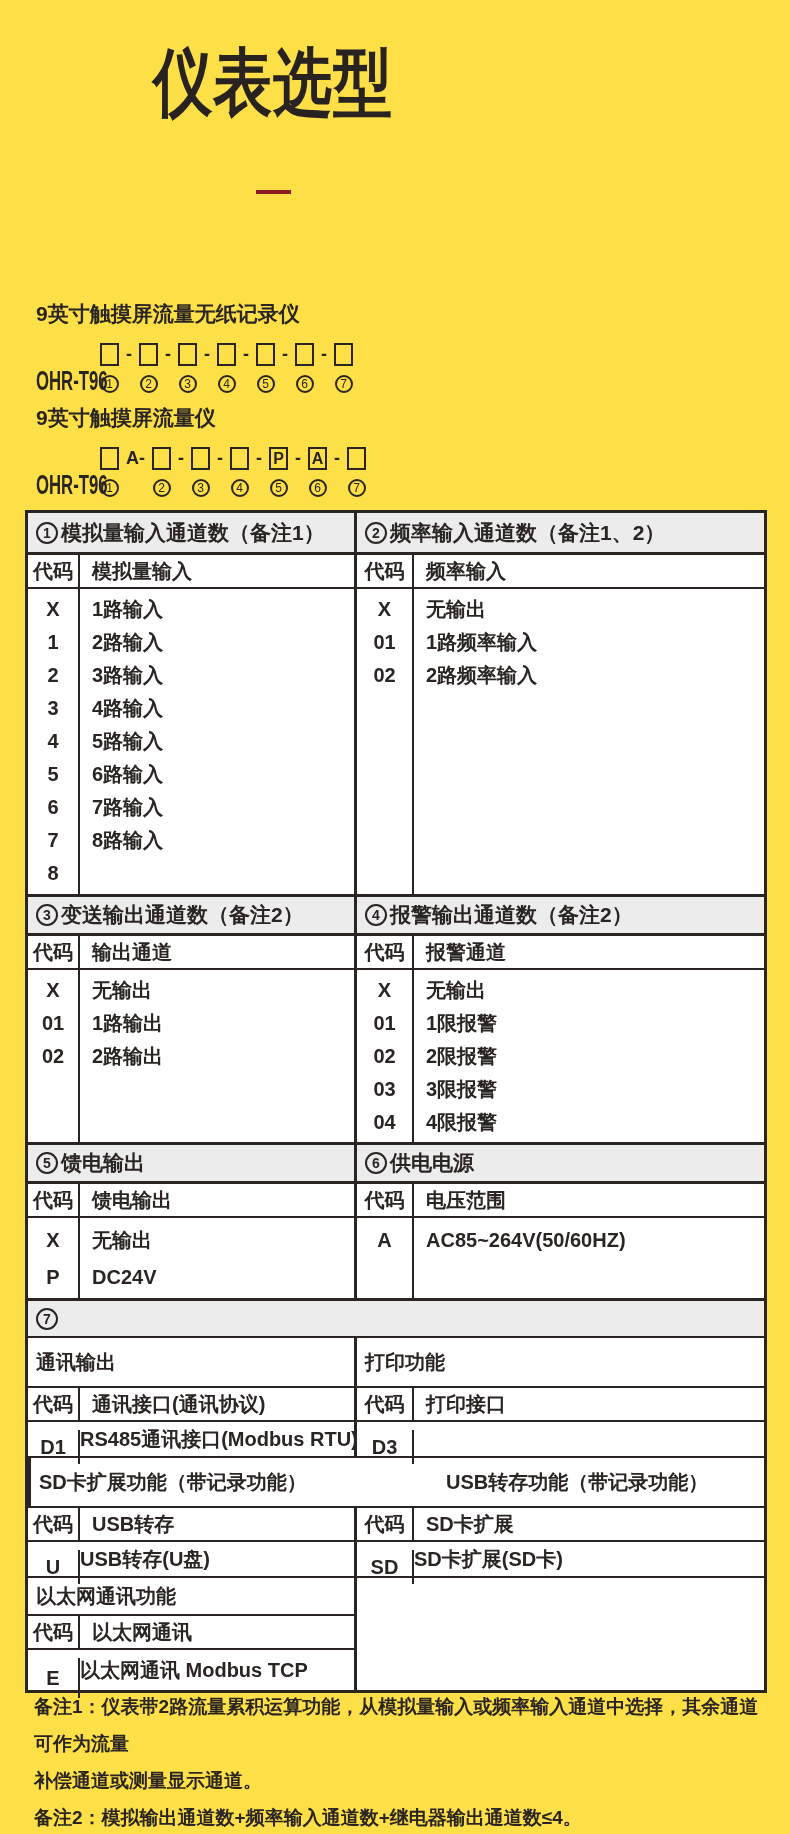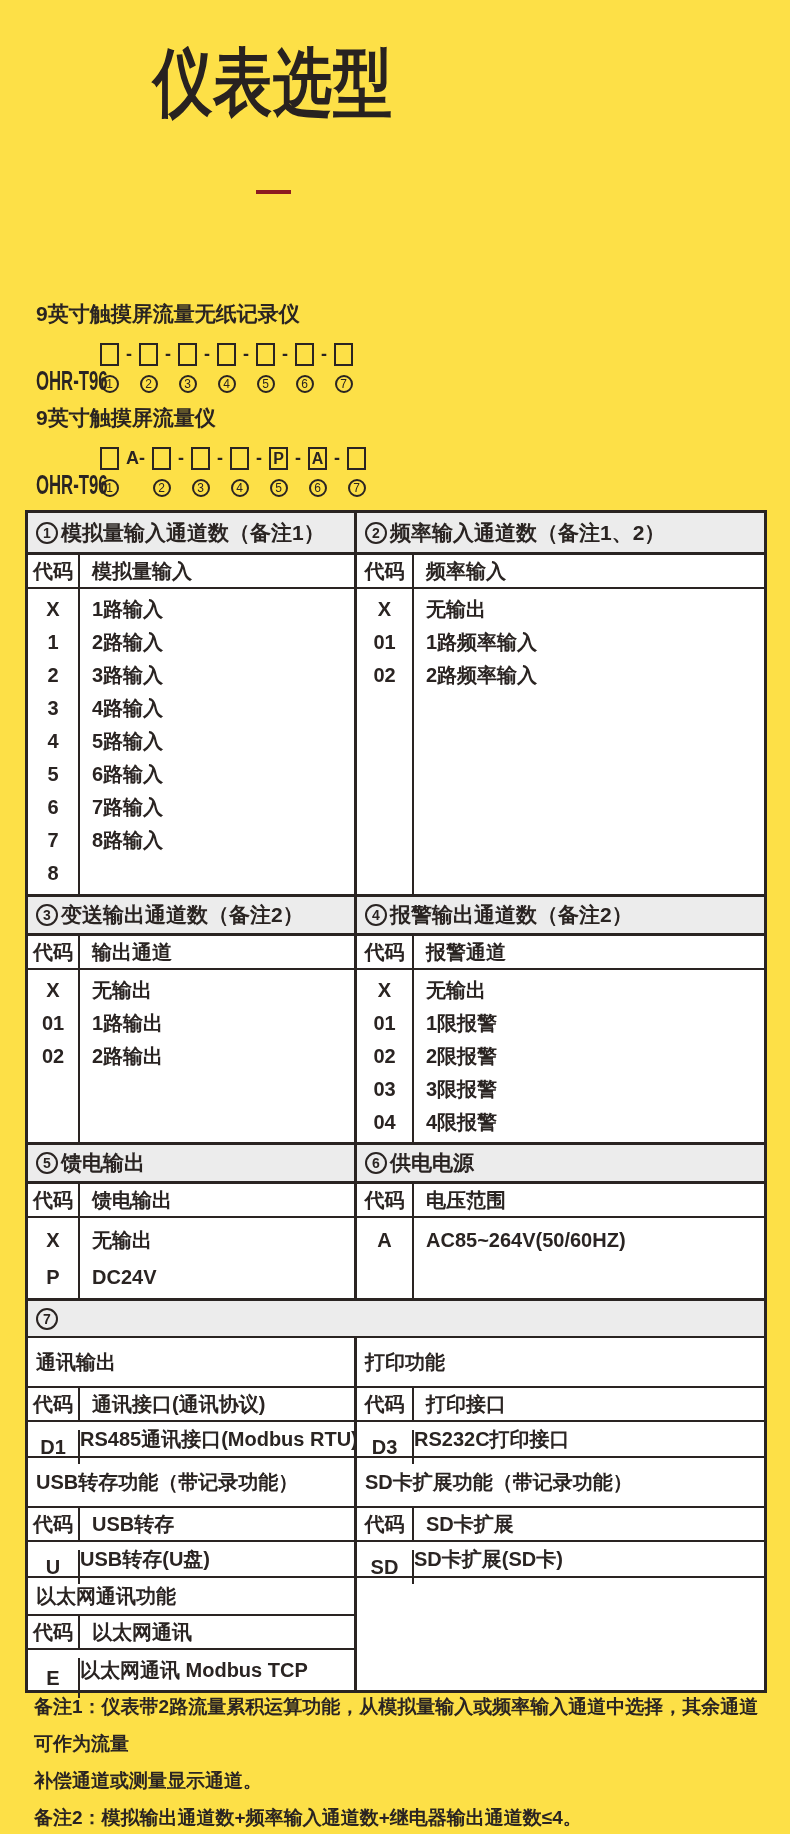--- a/index.html
+++ b/index.html
@@ -354,30 +354,29 @@
         <div class="deschdr">打印接口</div>
       </div>
     </div>
     <div class="band b-row">
       <div class="half half-l">
         <div class="codecell cl">D1</div>
         <div class="desccell">RS485通讯接口(Modbus RTU)</div>
       </div>
       <div class="half half-r">
         <div class="codecell cr">D3</div>
-        <div class="desccell">RS232C打印接口</div>
       </div>
     </div>
 
     <div class="band b-sub">
+      <div class="half half-r">
+          <span>SD卡扩展功能（带记录功能）</span>
+        </div>
       <div class="half half-l">
           <span>USB转存功能（带记录功能）</span>
-        </div>
-      <div class="half half-r">
-          <span>SD卡扩展功能（带记录功能）</span>
         </div>
     </div>
     <div class="band b-colhdr">
       <div class="half half-l">
         <div class="codehdr cl">代码</div>
         <div class="deschdr">USB转存</div>
       </div>
       <div class="half half-r">
         <div class="codehdr cr">代码</div>
         <div class="deschdr">SD卡扩展</div>

